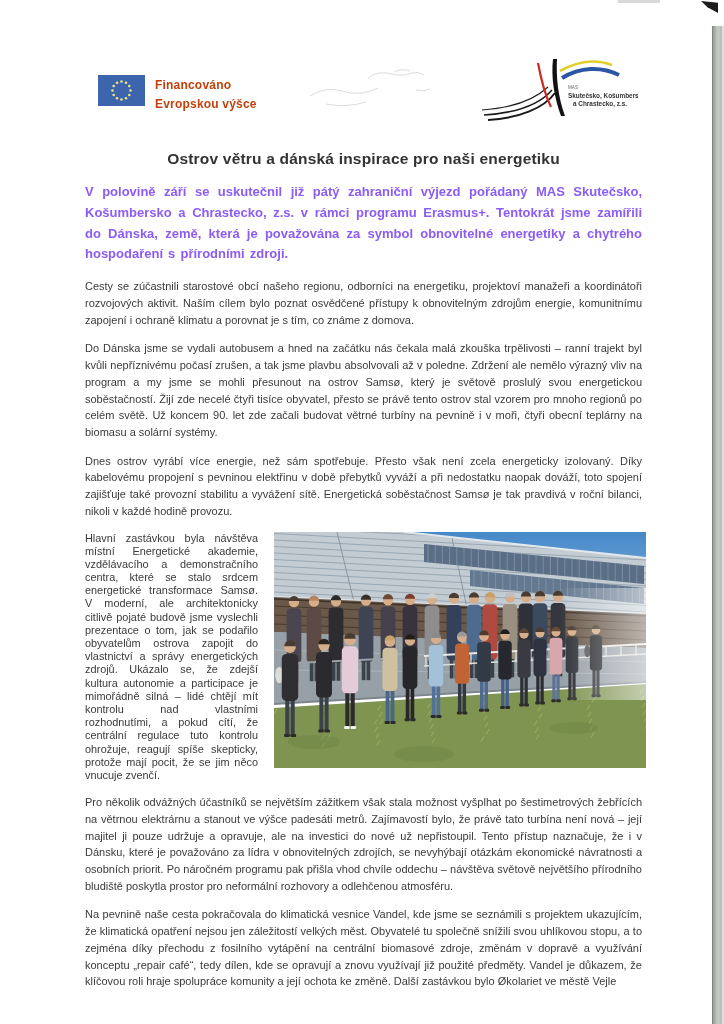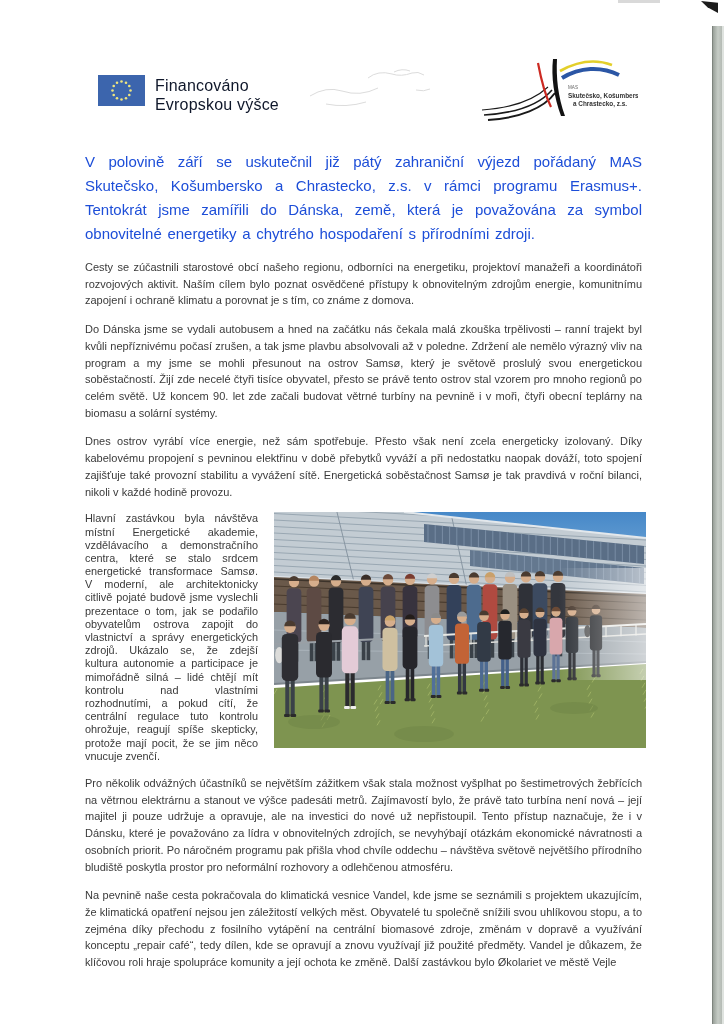--- a/index.html
+++ b/index.html
@@ -13,26 +13,26 @@
     background:linear-gradient(to right,#99a099,#c6ccc6 55%,#b4bab4);
     border-left:1px solid #7e847e;}
   .scan-strip-outer{position:absolute;right:0;top:26px;width:2px;height:998px;background:#dfe3df;}
   .scan-corner-mark{position:absolute;left:701px;top:1px;width:17px;height:12px;background:#1c1c1c;
     clip-path:polygon(0 0,100% 15%,100% 100%,38% 52%);}
   .scan-top-mark{position:absolute;left:618px;top:0;width:42px;height:3px;background:#c9c9c9;opacity:.7;}
   .scan-smudge{position:absolute;left:298px;top:62px;width:160px;height:58px;opacity:.30;}
   
   .eu-block{position:absolute;left:98px;top:75px;display:flex;align-items:flex-start;gap:10px;}
   .eu-flag{width:47px;height:31px;display:block;}
-  .eu-text{font-weight:normal;font-size:16px;line-height:19px;color:#0f172a;letter-spacing:.2px;padding-top:1px;}
+  .eu-text{font-weight:bold;font-size:12px;line-height:19px;color:#c2410c;letter-spacing:.2px;padding-top:1px;}
   .mas-logo{position:absolute;left:480px;top:56px;width:158px;height:72px;}
   
   .doc{position:absolute;left:85px;top:150px;width:557px;}
   .title{font-size:15.5px;font-weight:bold;text-align:center;color:#333;margin:0 0 14px 0;letter-spacing:.2px;}
-  .lead{font-size:15px;font-weight:normal;line-height:1.6;text-align:justify;color:#1d4ed8;
+  .lead{font-size:13px;font-weight:bold;line-height:1.6;text-align:justify;color:#8b5cf6;
     word-spacing:1.5px;margin:0 0 13px 0;}
   .para{font-size:11px;line-height:1.52;text-align:justify;margin:0 0 12px 0;}
   .wrap-row{display:flex;gap:16px;margin:0 0 12px 0;}
   .wrap-col{width:173px;flex:0 0 173px;font-size:10.9px;line-height:1.21;text-align:justify;}
   .photo{width:372px;height:236px;flex:0 0 372px;position:relative;}
   .photo svg{display:block;width:372px;height:236px;}
 </style>
 </head>
 <body>
 
@@ -85,20 +85,21 @@
       <path d="M80,15 C98,5 116,3 132,9" stroke="#e3cf2a" stroke-width="2.6"></path>
       <path d="M82,22 C100,11 121,10 139,19" stroke="#2b56a5" stroke-width="4"></path>
     </g>
     <path d="M73,3 C71,21 74,41 81,60 L85,60 C78,41 76,21 77,3 Z" fill="#121212"></path>
     <text x="88" y="33" font-size="4.6" fill="#666" font-family="Liberation Sans, sans-serif">MAS</text>
     <text x="88" y="41.5" font-size="6.4" font-weight="bold" fill="#333" font-family="Liberation Sans, sans-serif">Skutečsko, Košumbersko</text>
     <text x="93" y="50" font-size="6.4" font-weight="bold" fill="#333" font-family="Liberation Sans, sans-serif">a Chrastecko, z.s.</text>
   </svg>
 
   <div class="doc">
+    <h1 class="title">Ostrov větru a dánská inspirace pro naši energetiku</h1>
     <p class="lead">V polovině září se uskutečnil již pátý zahraniční výjezd pořádaný MAS Skutečsko, Košumbersko a Chrastecko, z.s. v rámci programu Erasmus+. Tentokrát jsme zamířili do Dánska, země, která je považována za symbol obnovitelné energetiky a chytrého hospodaření s přírodními zdroji.</p>
     <p class="para">Cesty se zúčastnili starostové obcí našeho regionu, odborníci na energetiku, projektoví manažeři a koordinátoři rozvojových aktivit. Naším cílem bylo poznat osvědčené přístupy k obnovitelným zdrojům energie, komunitnímu zapojení i ochraně klimatu a porovnat je s tím, co známe z domova.</p>
     <p class="para">Do Dánska jsme se vydali autobusem a hned na začátku nás čekala malá zkouška trpělivosti – ranní trajekt byl kvůli nepříznivému počasí zrušen, a tak jsme plavbu absolvovali až v poledne. Zdržení ale nemělo výrazný vliv na program a my jsme se mohli přesunout na ostrov Samsø, který je světově proslulý svou energetickou soběstačností. Žijí zde necelé čtyři tisíce obyvatel, přesto se právě tento ostrov stal vzorem pro mnoho regionů po celém světě. Už koncem 90. let zde začali budovat větrné turbíny na pevnině i v moři, čtyři obecní teplárny na biomasu a solární systémy.</p>
     <p class="para">Dnes ostrov vyrábí více energie, než sám spotřebuje. Přesto však není zcela energeticky izolovaný. Díky kabelovému propojení s pevninou elektřinu v době přebytků vyváží a při nedostatku naopak dováží, toto spojení zajišťuje také provozní stabilitu a vyvážení sítě. Energetická soběstačnost Samsø je tak pravdivá v roční bilanci, nikoli v každé hodině provozu.</p>
 
     <div class="wrap-row">
       <div class="wrap-col">Hlavní zastávkou byla návštěva místní Energetické akademie, vzdělávacího a demonstračního centra, které se stalo srdcem energetické transformace Samsø. V moderní, ale architektonicky citlivě pojaté budově jsme vyslechli prezentace o tom, jak se podařilo obyvatelům ostrova zapojit do vlastnictví a správy energetických zdrojů. Ukázalo se, že zdejší kultura autonomie a participace je mimořádně silná – lidé chtějí mít kontrolu nad vlastními rozhodnutími, a pokud cítí, že centrální regulace tuto kontrolu ohrožuje, reagují spíše skepticky, protože mají pocit, že se jim něco vnucuje zvenčí.</div>
       <figure class="photo" style="margin:0">
         <svg id="photo-svg" viewBox="0 0 372 236" role="img" aria-label="Skupinová fotografie účastníků výjezdu před budovou Energetické akademie na ostrově Samsø se solární střechou">
           <defs>

